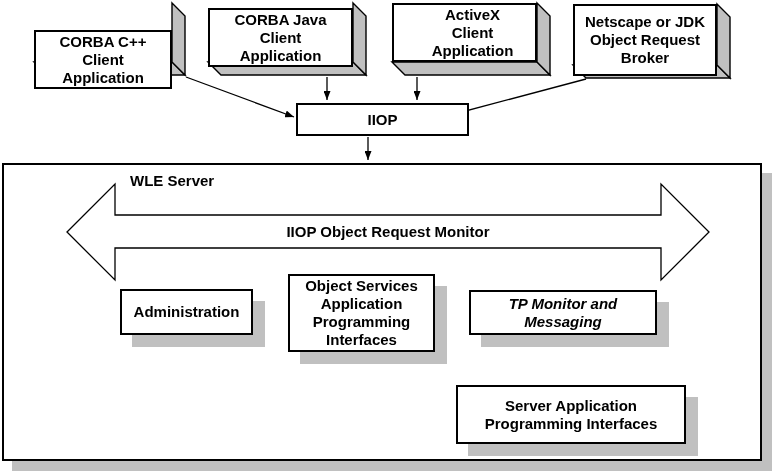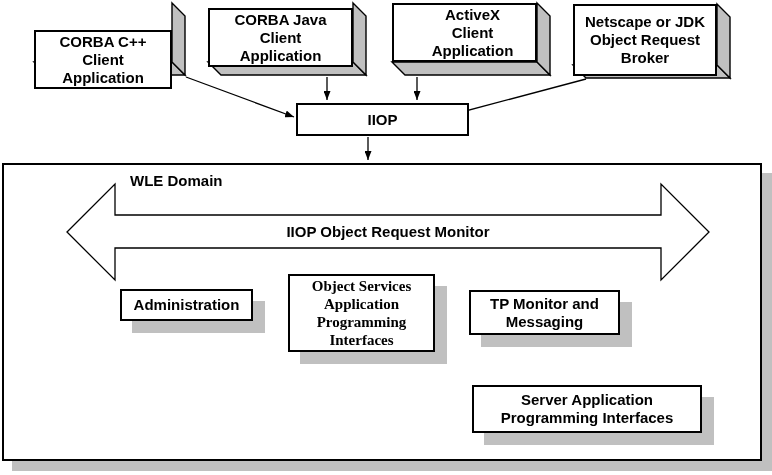--- a/index.html
+++ b/index.html
@@ -47,25 +47,25 @@
     display:flex;align-items:center;justify-content:center;
     font-size:15px;
     z-index:3;
   }
   
   .b-corba-cpp   {left:34px;  top:3px;   width:138px; height:59px;margin-top:27px;}
   .b-corba-java  {left:208px; top:8px;   width:145px; height:59px;}
   .b-activex     {left:392px; top:3px;   width:145px; height:59px;padding-left:16px;}
   .b-netscape    {left:573px; top:4px;   width:144px; height:72px;}
   .b-iiop        {left:296px; top:103px; width:173px; height:33px;}
-  .b-admin       {left:120px; top:289px; width:133px; height:32px;}
-  .b-osapi       {left:288px; top:274px; width:147px; height:78px;font-family:Liberation Serif, serif;}
-  .b-tpmon       {left:469px; top:290px; width:151px; height:45px;}
+  .b-admin       {left:120px; top:289px; width:133px; height:46px;}
+  .b-osapi       {left:288px; top:274px; width:147px; height:78px;}
+  .b-tpmon       {left:469px; top:290px; width:188px; height:45px;font-style:italic;}
   .b-dbint       {left:145px; top:387px; width:145px; height:45px;}
-  .b-sapi        {left:472px; top:385px; width:230px; height:48px;}
+  .b-sapi        {left:456px; top:385px; width:230px; height:59px;}
 </style>
 </head>
 <body>
 
 <div class="stage">
 
   <div class="wle-box"></div>
 
   <svg class="layer" viewBox="0 0 772 475">
     <defs>
@@ -109,21 +109,21 @@
 Application</div>
   <div class="box b-activex">ActiveX
 Client
 Application</div>
   <div class="box b-netscape">Netscape or JDK
 Object Request
 Broker</div>
 
   <div class="box b-iiop">IIOP</div>
 
-  <div class="wle-title">WLE Domain</div>
+  <div class="wle-title">WLE Server</div>
 
   <div class="orb-label">IIOP Object Request Monitor</div>
 
   <div class="box shadowed b-admin">Administration</div>
   <div class="box shadowed b-osapi">Object Services
 Application
 Programming
 Interfaces</div>
   <div class="box shadowed b-tpmon">TP Monitor and
 Messaging</div>

